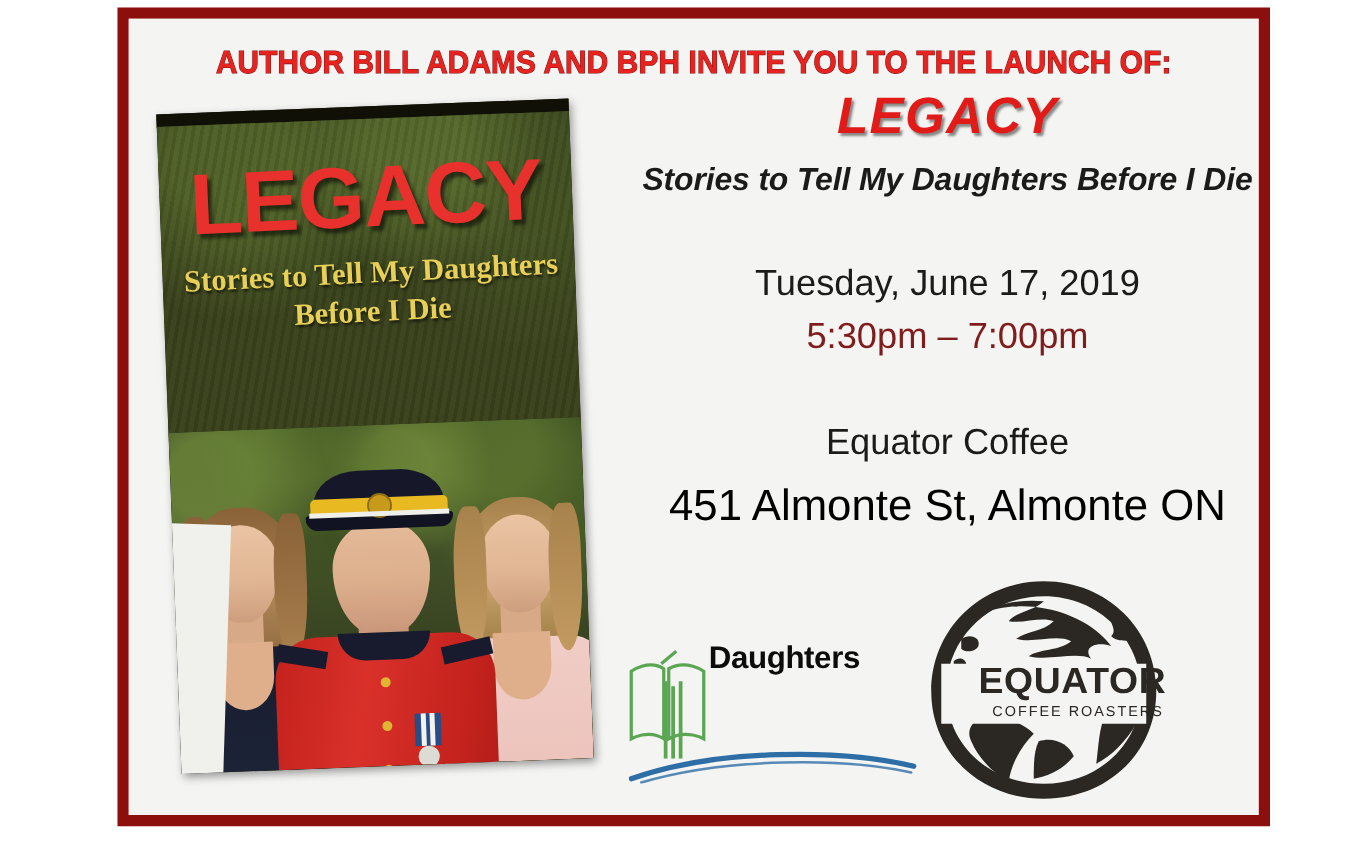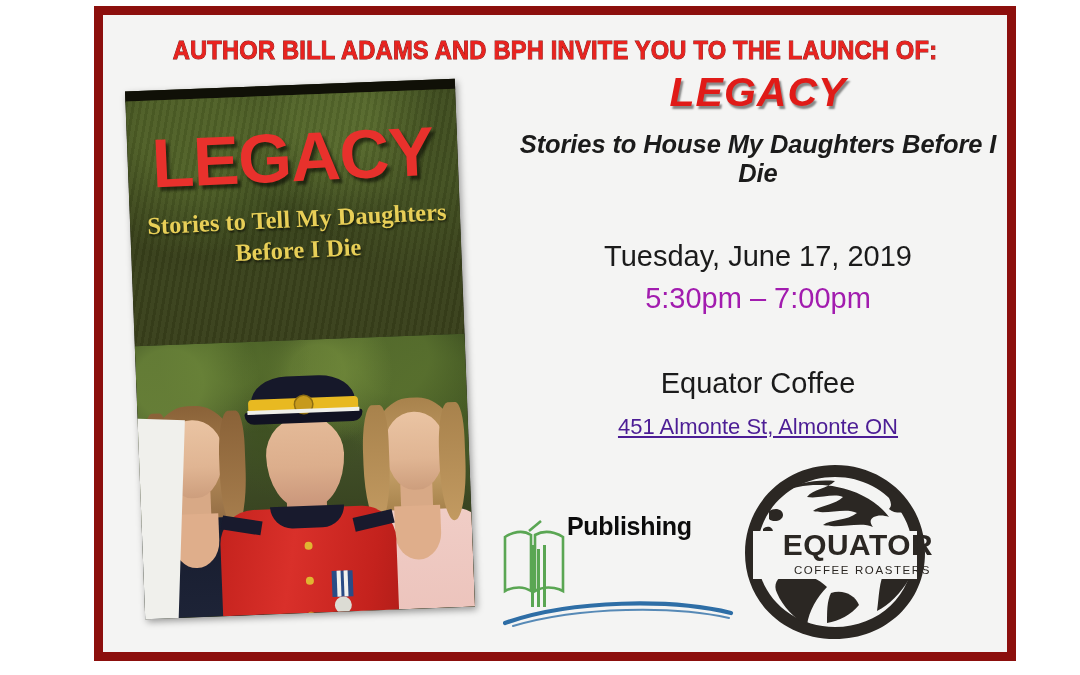--- a/index.html
+++ b/index.html
@@ -431,35 +431,34 @@
   }
   .ev-date {
     font-family: "Liberation Sans", sans-serif;
     font-size: 29px;
     color: #1b1b1b;
     margin: 52px 0 0 0;
   }
   .ev-time {
     font-family: "Liberation Sans", sans-serif;
     font-size: 29px;
-    color: #a21caf;
+    color: #7f1d1d;
     margin: 9px 0 0 0;
   }
   .ev-venue {
     font-family: "Liberation Sans", sans-serif;
     font-size: 29px;
     color: #1b1b1b;
     margin: 52px 0 0 0;
   }
   .ev-address {
     font-family: "Liberation Sans", sans-serif;
-    font-size: 22px;
-    color: #4c1d95;
+    font-size: 35px;
+    color: #000000;
     margin: 14px 0 0 0;
-    text-decoration: underline;
   }
   
   .logo-bph {
     position: absolute;
     left: 398px;
     top: 490px;
     width: 235px;
     height: 120px;
   }
   .bph-mark {
@@ -580,40 +579,40 @@
 
             </div>
 
           </div>
           <div class="cover-white-wedge"></div>
         </div>
       </div>
 
       <div class="right-col">
         <p class="ev-title">LEGACY</p>
-        <p class="ev-subtitle">Stories to House My Daughters Before I Die</p>
+        <p class="ev-subtitle">Stories to Tell My Daughters Before I Die</p>
         <p class="ev-date">Tuesday, June 17, 2019</p>
         <p class="ev-time">5:30pm – 7:00pm</p>
         <p class="ev-venue">Equator Coffee</p>
         <p class="ev-address">451 Almonte St, Almonte ON</p>
       </div>
 
       <div class="logo-bph">
         <div class="bph-mark">
           <svg viewBox="0 0 66 92" width="66" height="92" aria-hidden="true">
             <path d="M4 22 C4 22 18 12 30 20 L30 76 C18 68 4 76 4 76 Z" fill="none" stroke="#5aa653" stroke-width="2.6"></path>
             <path d="M62 22 C62 22 48 12 34 20 L34 76 C48 68 62 76 62 76 Z" fill="none" stroke="#5aa653" stroke-width="2.6"></path>
             <path d="M28 16 L40 6" stroke="#5aa653" stroke-width="2.6" fill="none"></path>
             <rect x="30" y="30" width="3" height="62" fill="#5aa653"></rect>
             <rect x="36" y="34" width="3" height="58" fill="#5aa653"></rect>
             <rect x="42" y="30" width="3" height="62" fill="#5aa653"></rect>
           </svg>
         </div>
         <div class="bph-text">
-          <div>Publishing</div>
+          <div>Daughters</div>
         </div>
         <svg width="235" height="30" viewBox="0 0 235 30" style="position:absolute;left:2px;top:92px" aria-hidden="true">
           <path d="M2 26 C70 2 170 2 228 16" fill="none" stroke="#2e6ea6" stroke-width="4.2" stroke-linecap="round"></path>
           <path d="M10 29 C78 9 172 9 226 21" fill="none" stroke="#2e6ea6" stroke-width="2" stroke-linecap="round" opacity="0.8"></path>
         </svg>
       </div>
 
       <div class="logo-equator">
         <svg viewBox="0 0 192 186" width="192" height="186" aria-hidden="true">
           <g fill="#2b2723">

